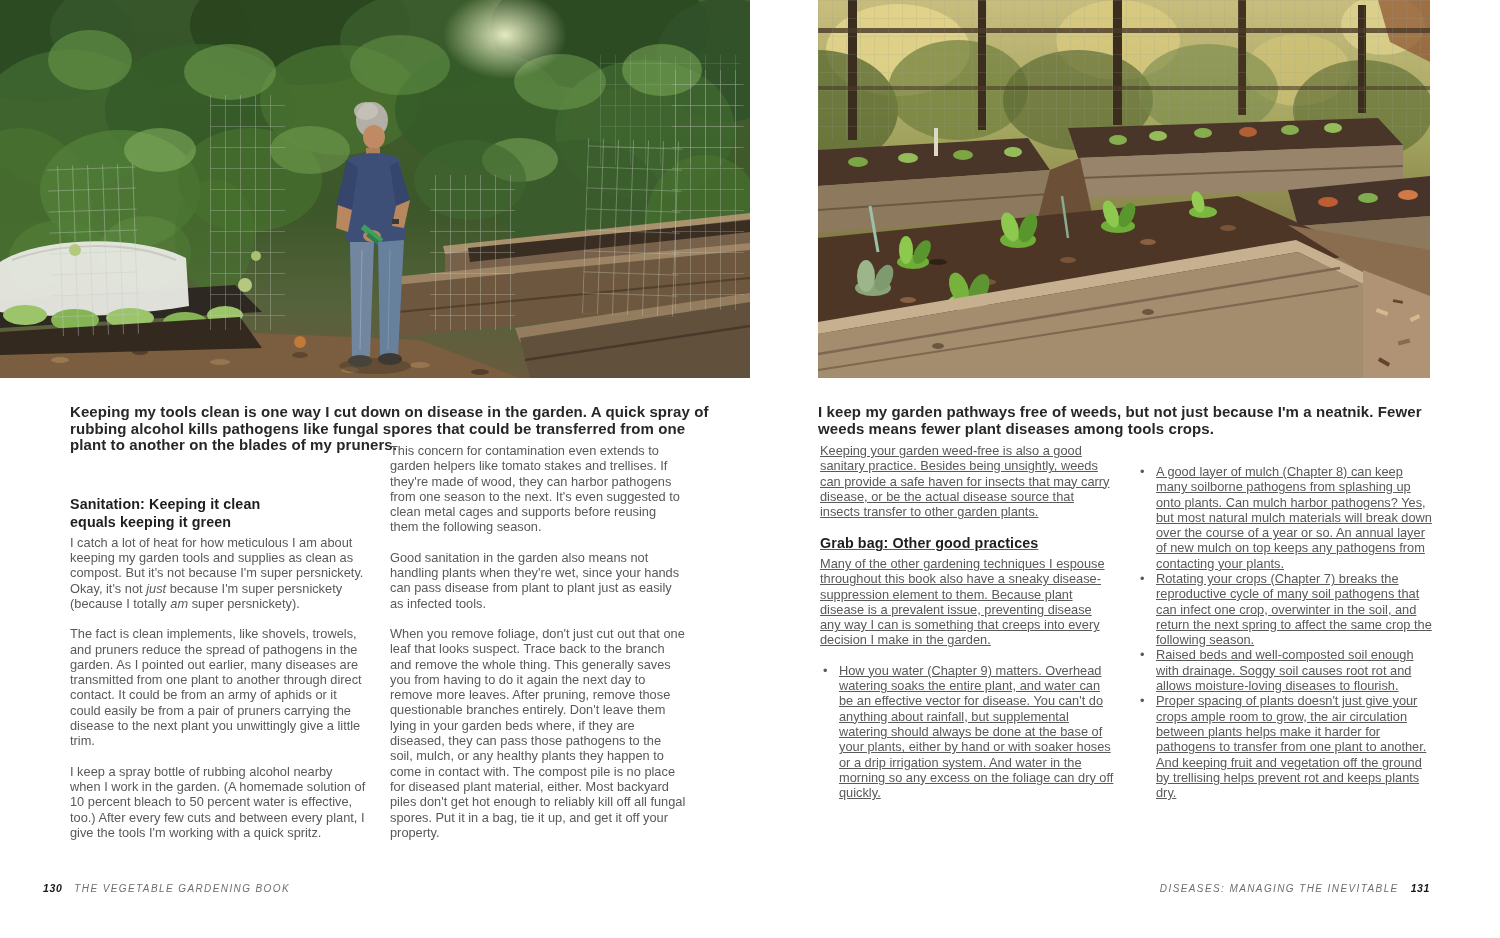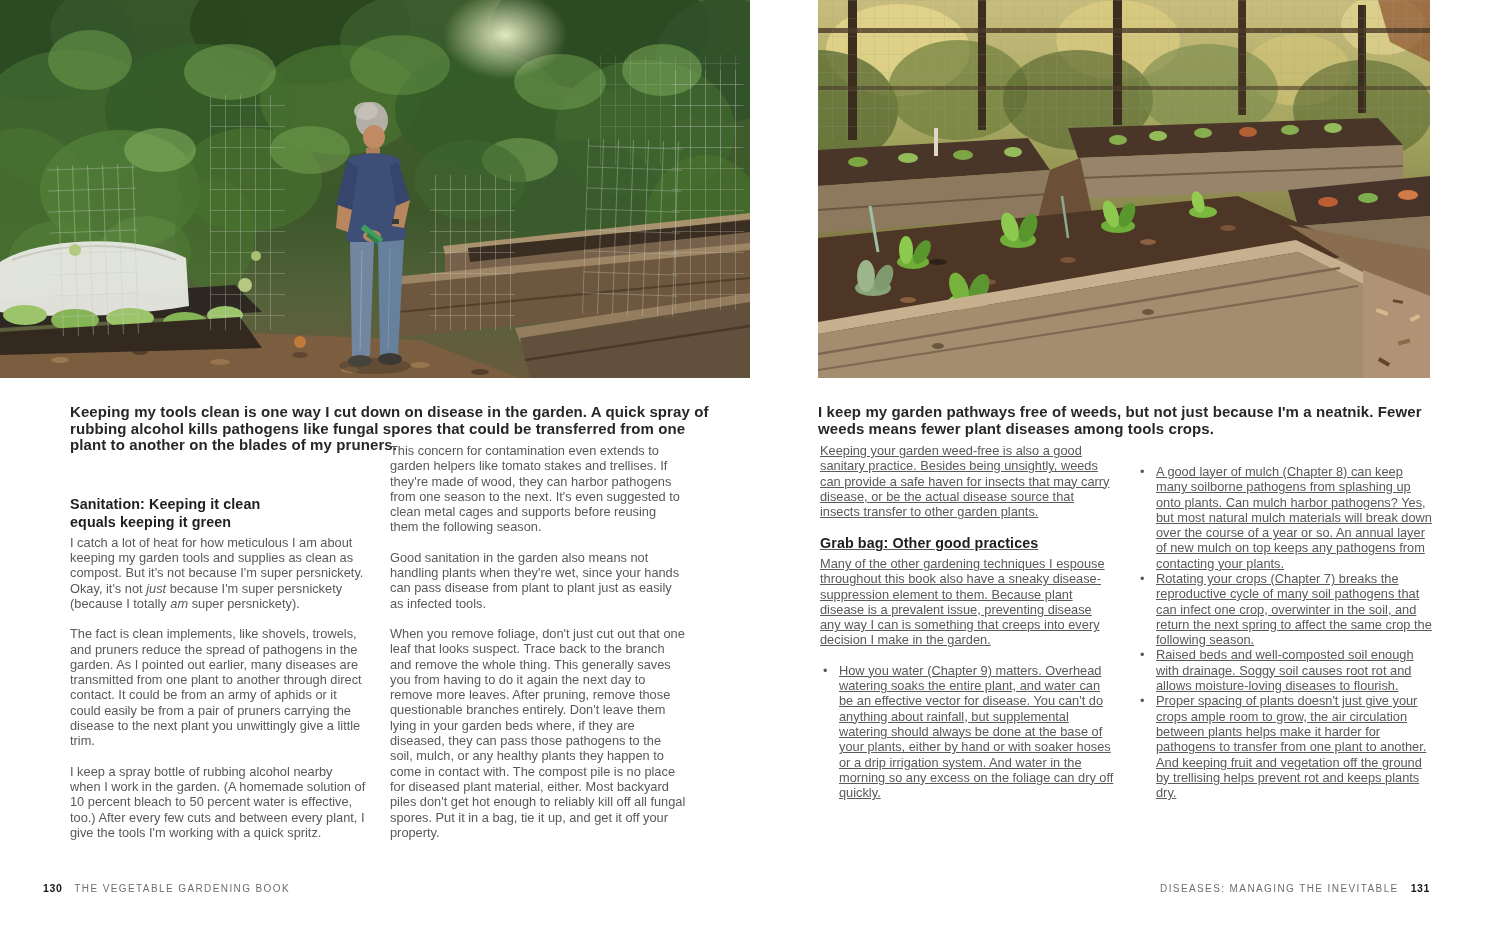--- a/index.html
+++ b/index.html
@@ -28,22 +28,22 @@
     margin:0 0 3px 0;letter-spacing:.1px;
   }
   .it{font-style:italic;}
   ul.bullets{list-style:none;margin:0;padding:0;}
   ul.bullets li{position:relative;padding-left:19px;margin:0 0 0 0;}
   ul.bullets .marker{position:absolute;left:3px;top:0;}
   .footer{
     position:absolute;top:882px;font-size:10px;letter-spacing:1.4px;
     color:#6d6e71;white-space:nowrap;
   }
-  #footer-left{left:43px;}
-  #footer-right{right:70px;text-align:right;}
+  #footer-left{left:43px;font-style:italic;}
+  #footer-right{right:70px;text-align:right;font-style:italic;}
   .pagenum{color:#161616;font-weight:bold;font-size:10.5px;letter-spacing:.6px;}
   #footer-left .pagenum{margin-right:12px;}
   #footer-right .pagenum{margin-left:12px;}
 </style>
 </head>
 <body>
 
 <div class="photo" id="photo-left">
 <svg width="750" height="378" viewBox="0 0 750 378" xmlns="http://www.w3.org/2000/svg">
   <defs>

